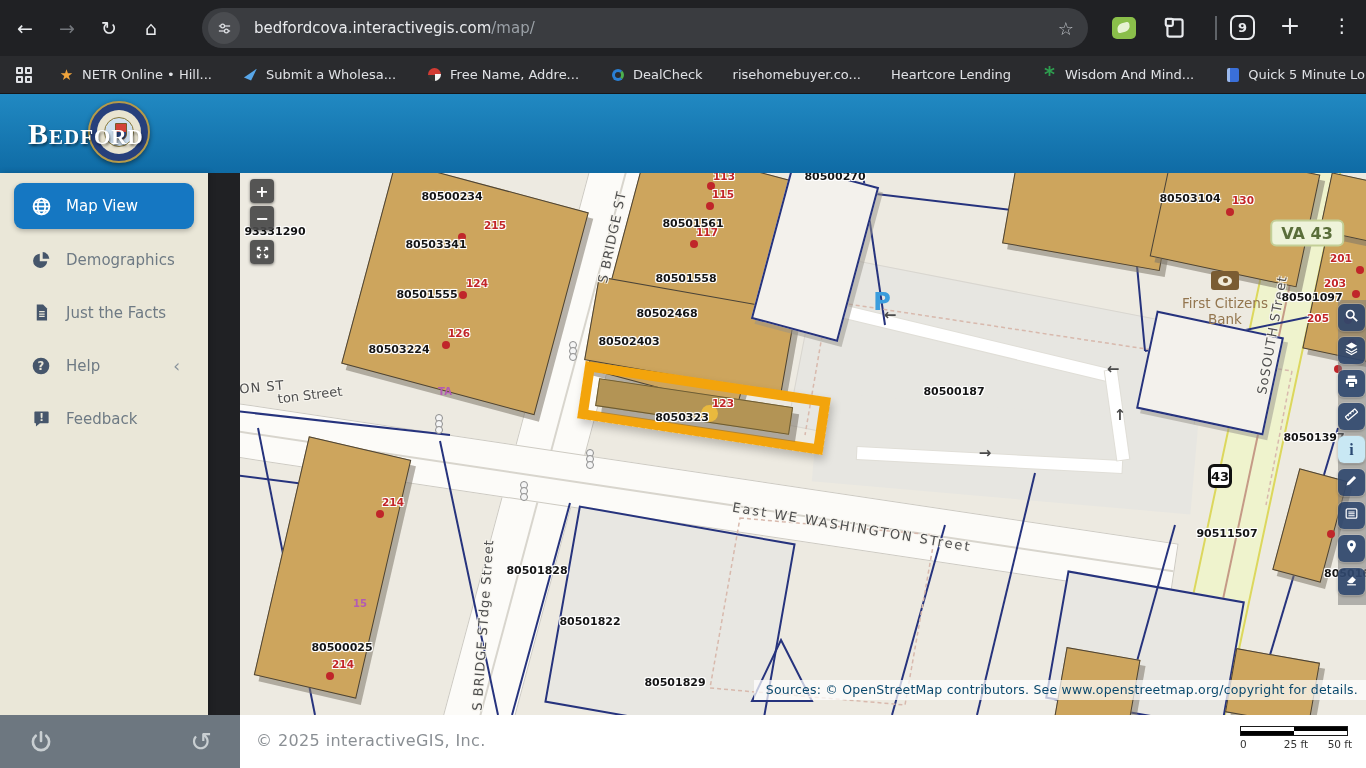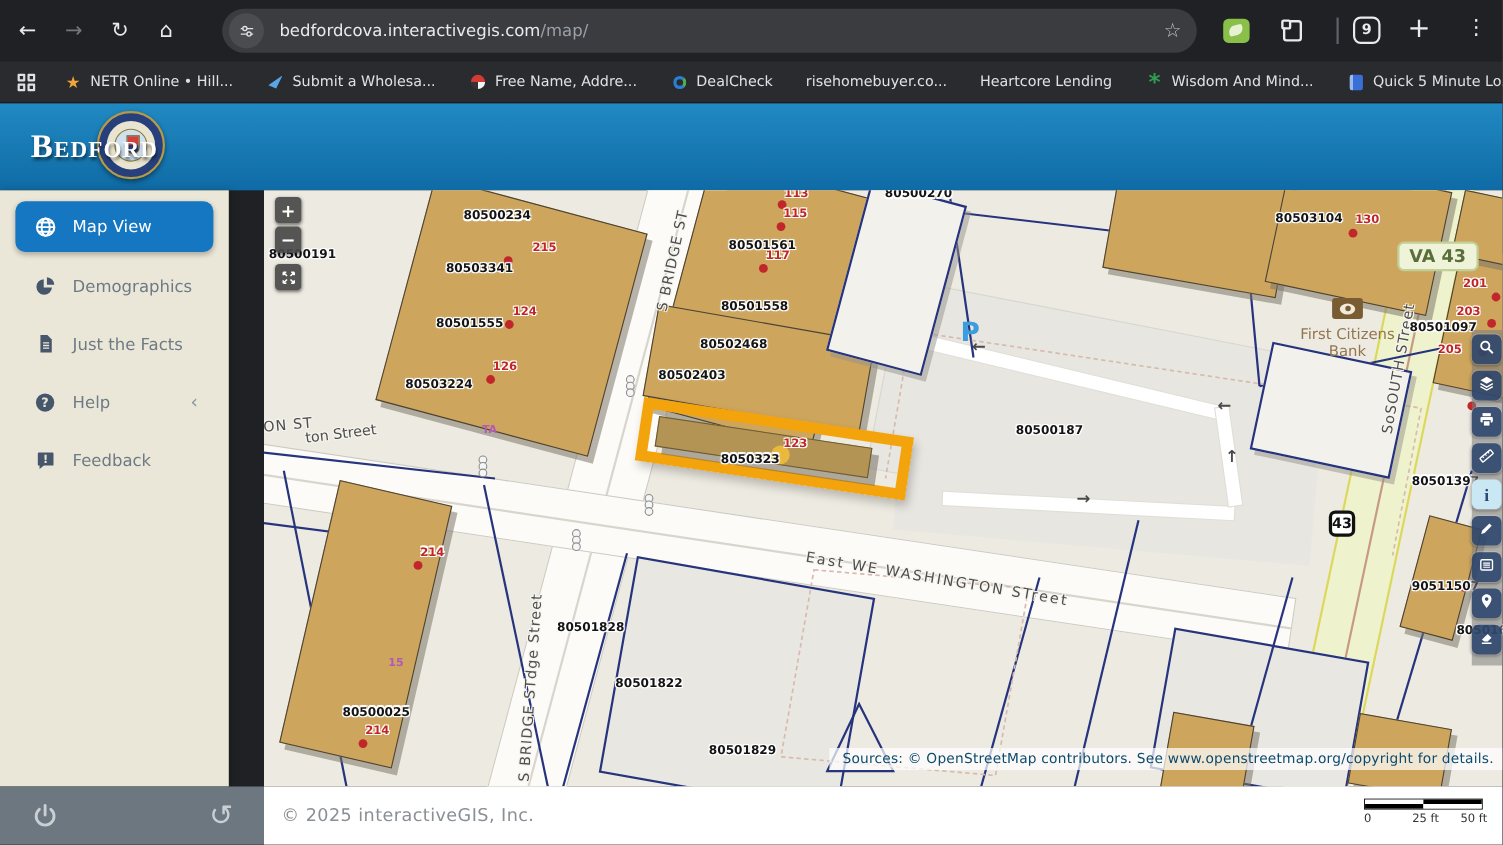--- a/index.html
+++ b/index.html
@@ -422,34 +422,34 @@
           <span><svg viewBox="0 0 24 24" width="15" height="15">
               <path d="M5 15.5L13.5 7l5.5 5.5L13.5 18H9z" fill="currentColor"></path>
               <path d="M5 20.5h14" stroke="currentColor" stroke-width="2"></path>
             </svg></span>
         </div>
       </div>
 
     <div id="attribution">Sources: © OpenStreetMap contributors. See www.openstreetmap.org/copyright for details.</div>
   <div class="plabel" style="left: 595px; top: 3px;">80500270</div>
       <div class="plabel" style="left: 212px; top: 23px;">80500234</div>
-      <div class="plabel" style="left: 35px; top: 58px;">80500191</div>
+      <div class="plabel" style="left: 35px; top: 58px;">93331290</div>
       <div class="plabel" style="left: 196px; top: 71px;">80503341</div>
       <div class="plabel" style="left: 187px; top: 121px;">80501555</div>
       <div class="plabel" style="left: 159px; top: 176px;">80503224</div>
       <div class="plabel" style="left: 453px; top: 50px;">80501561</div>
       <div class="plabel" style="left: 446px; top: 105px;">80501558</div>
       <div class="plabel" style="left: 427px; top: 140px;">80502468</div>
       <div class="plabel" style="left: 389px; top: 168px;">80502403</div>
       <div class="plabel" style="left: 442px; top: 244px;">8050323</div>
       <div class="plabel" style="left: 714px; top: 218px;">80500187</div>
       <div class="plabel" style="left: 950px; top: 25px;">80503104</div>
       <div class="plabel" style="left: 1072px; top: 124px;">80501097</div>
       <div class="plabel" style="left: 1074px; top: 264px;">80501397</div>
-      <div class="plabel" style="left: 1074px; top: 360px;">90511507</div>
+      <div class="plabel" style="left: 987px; top: 360px;">90511507</div>
       <div class="plabel" style="left: 1107px; top: 400px;">805016</div>
       <div class="plabel" style="left: 297px; top: 397px;">80501828</div>
       <div class="plabel" style="left: 350px; top: 448px;">80501822</div>
       <div class="plabel" style="left: 435px; top: 509px;">80501829</div>
       <div class="plabel" style="left: 102px; top: 474px;">80500025</div>
       <div class="addr" style="left: 255px; top: 52px;">215</div>
       <div class="rdot" style="left: 222px; top: 64px;"></div>
       <div class="addr" style="left: 237px; top: 110px;">124</div>
       <div class="rdot" style="left: 223px; top: 122px;"></div>
       <div class="addr" style="left: 219px; top: 160px;">126</div>

